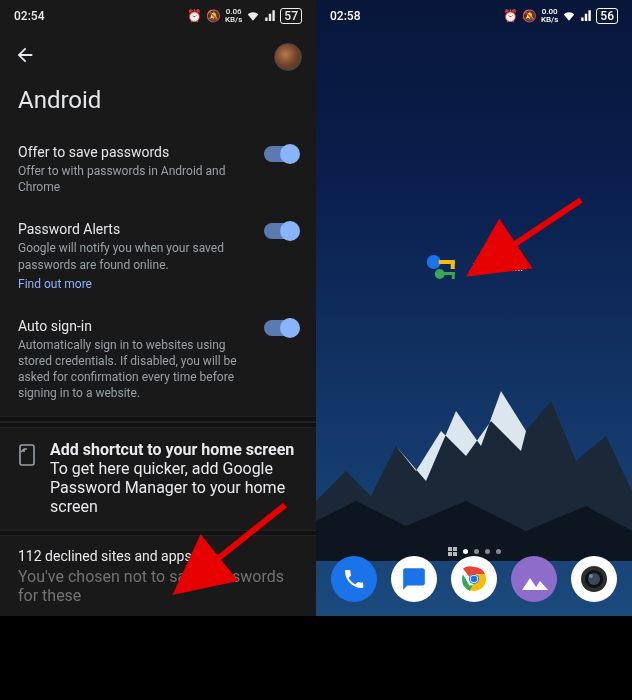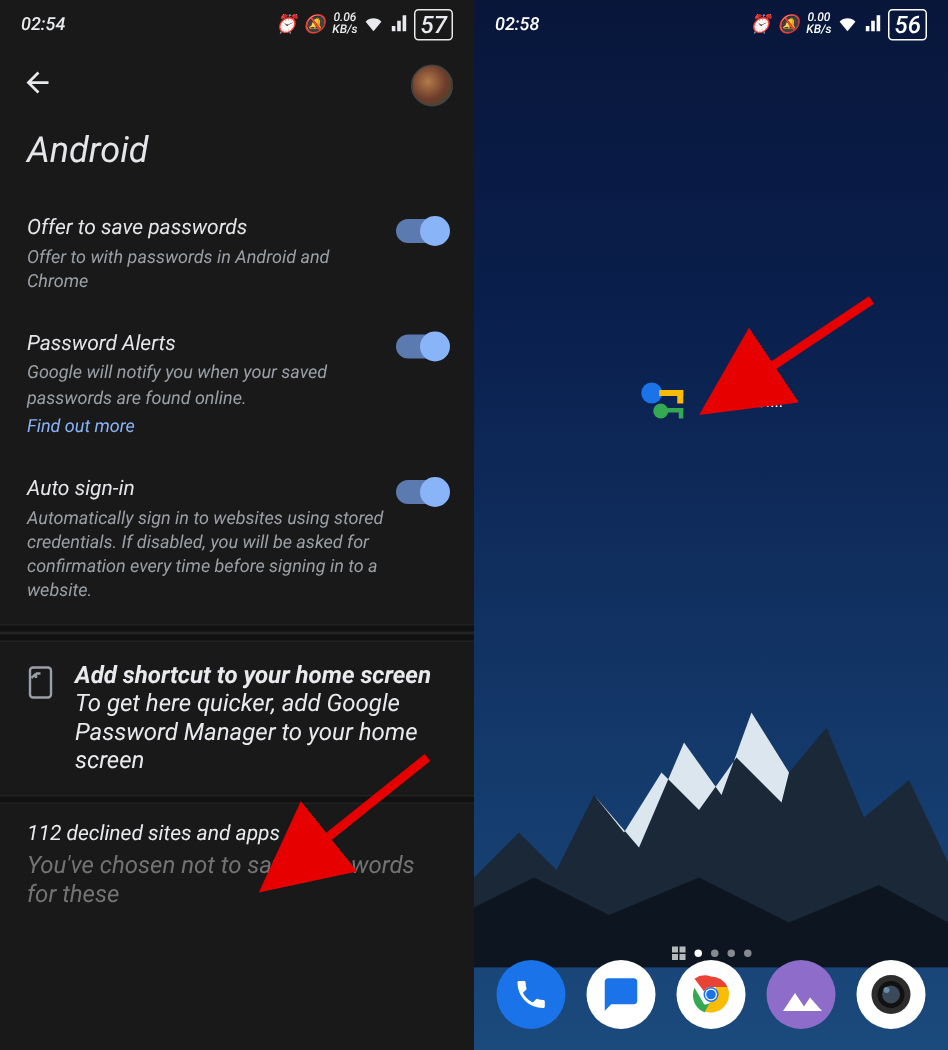--- a/index.html
+++ b/index.html
@@ -5,38 +5,37 @@
   * { box-sizing: border-box; margin: 0; padding: 0; }
   body {
     width: 632px;
     height: 700px;
     display: flex;
     font-family: Roboto, -apple-system, sans-serif;
     overflow: hidden;
     background: #000;
   }
   .screen {
-    height: 700px;
+    height: 616px;
     position: relative;
     overflow: hidden;
-    font-style: italic;
   }
   .left { width: 316px; background: #191919; color: #e8eaed; }
   .right { width: 316px; background: linear-gradient(180deg,#08163a 0%,#0a1f4d 30%,#123566 65%,#1b4a7d 100%); color: #fff; position: relative; }
 
   
   .statusbar {
     display: flex; justify-content: space-between; align-items: center;
     padding: 6px 14px 2px 14px; height: 28px; font-size: 12px; font-weight: 500;
   }
   .statusbar .sb-right { display: flex; align-items: center; gap: 4px; }
   .sb-mini { font-size: 8px; line-height: 1; text-align: center; }
   .battery {
     display: inline-flex; align-items: center; gap: 2px;
-    border: 1px solid currentColor; border-radius: 3px; padding: 0 3px; font-size: 16px;
+    border: 1px solid currentColor; border-radius: 3px; padding: 0 3px; font-size: 12px;
   }
 
   
   .left .topbar {
     display: flex; align-items: center; justify-content: space-between;
     padding: 14px 14px 6px 14px; height: 50px;
   }
   .back-icon svg { width: 22px; height: 22px; }
   .avatar {
     width: 28px; height: 28px; border-radius: 50%;

